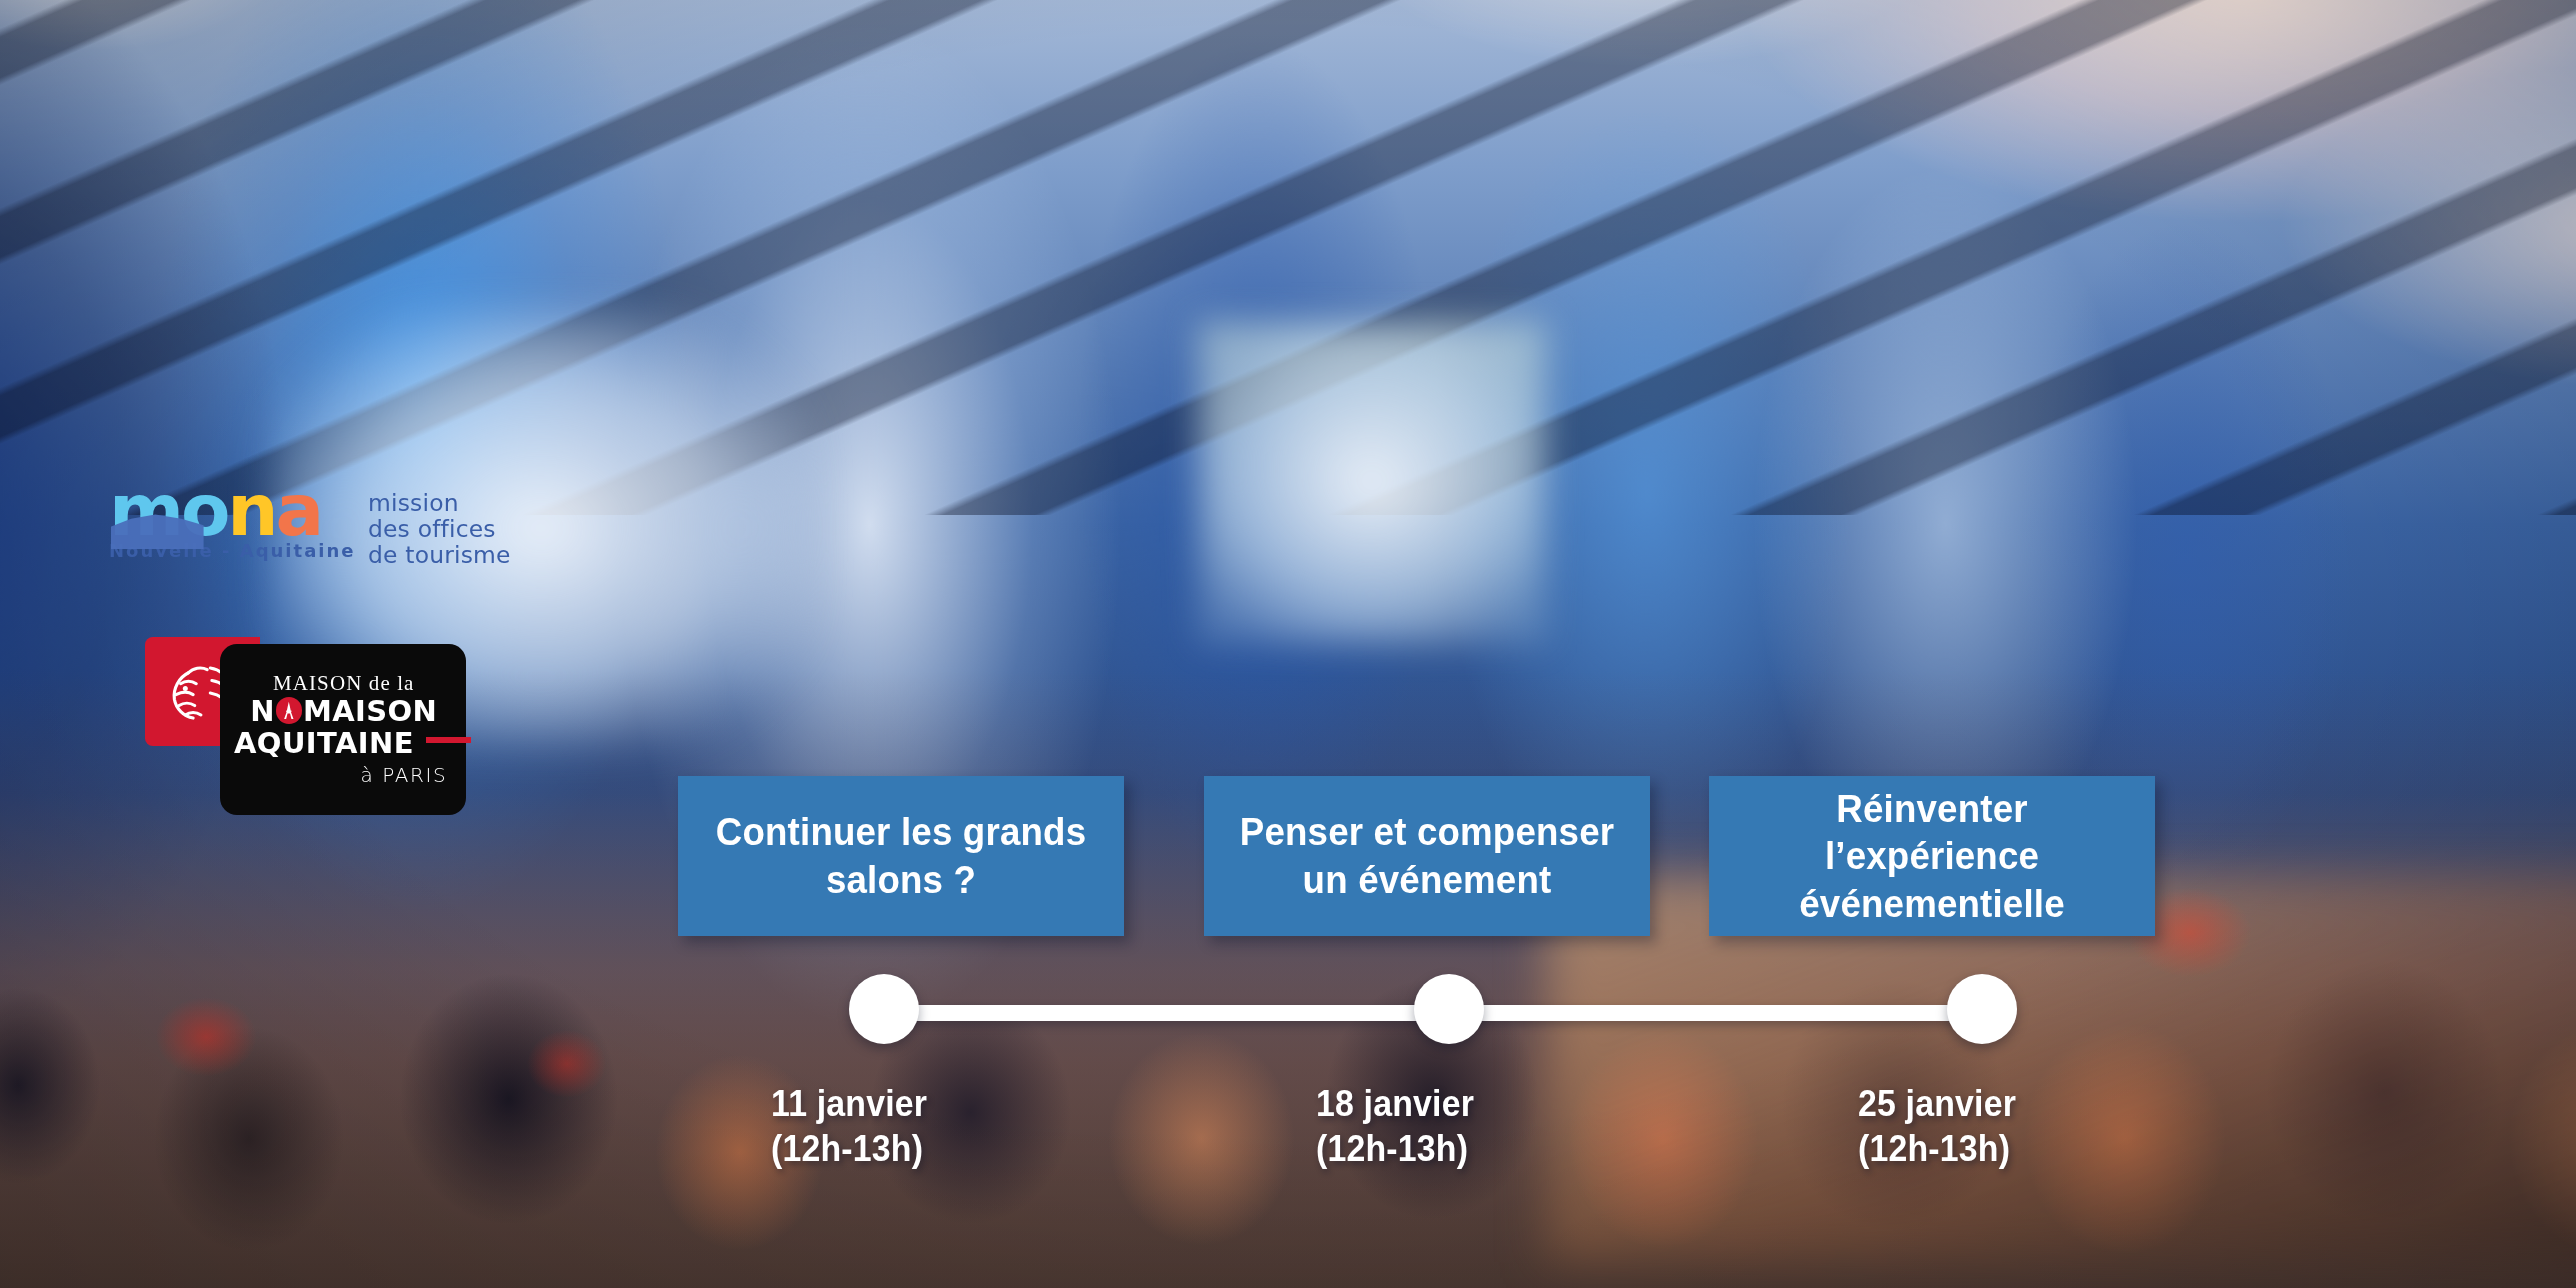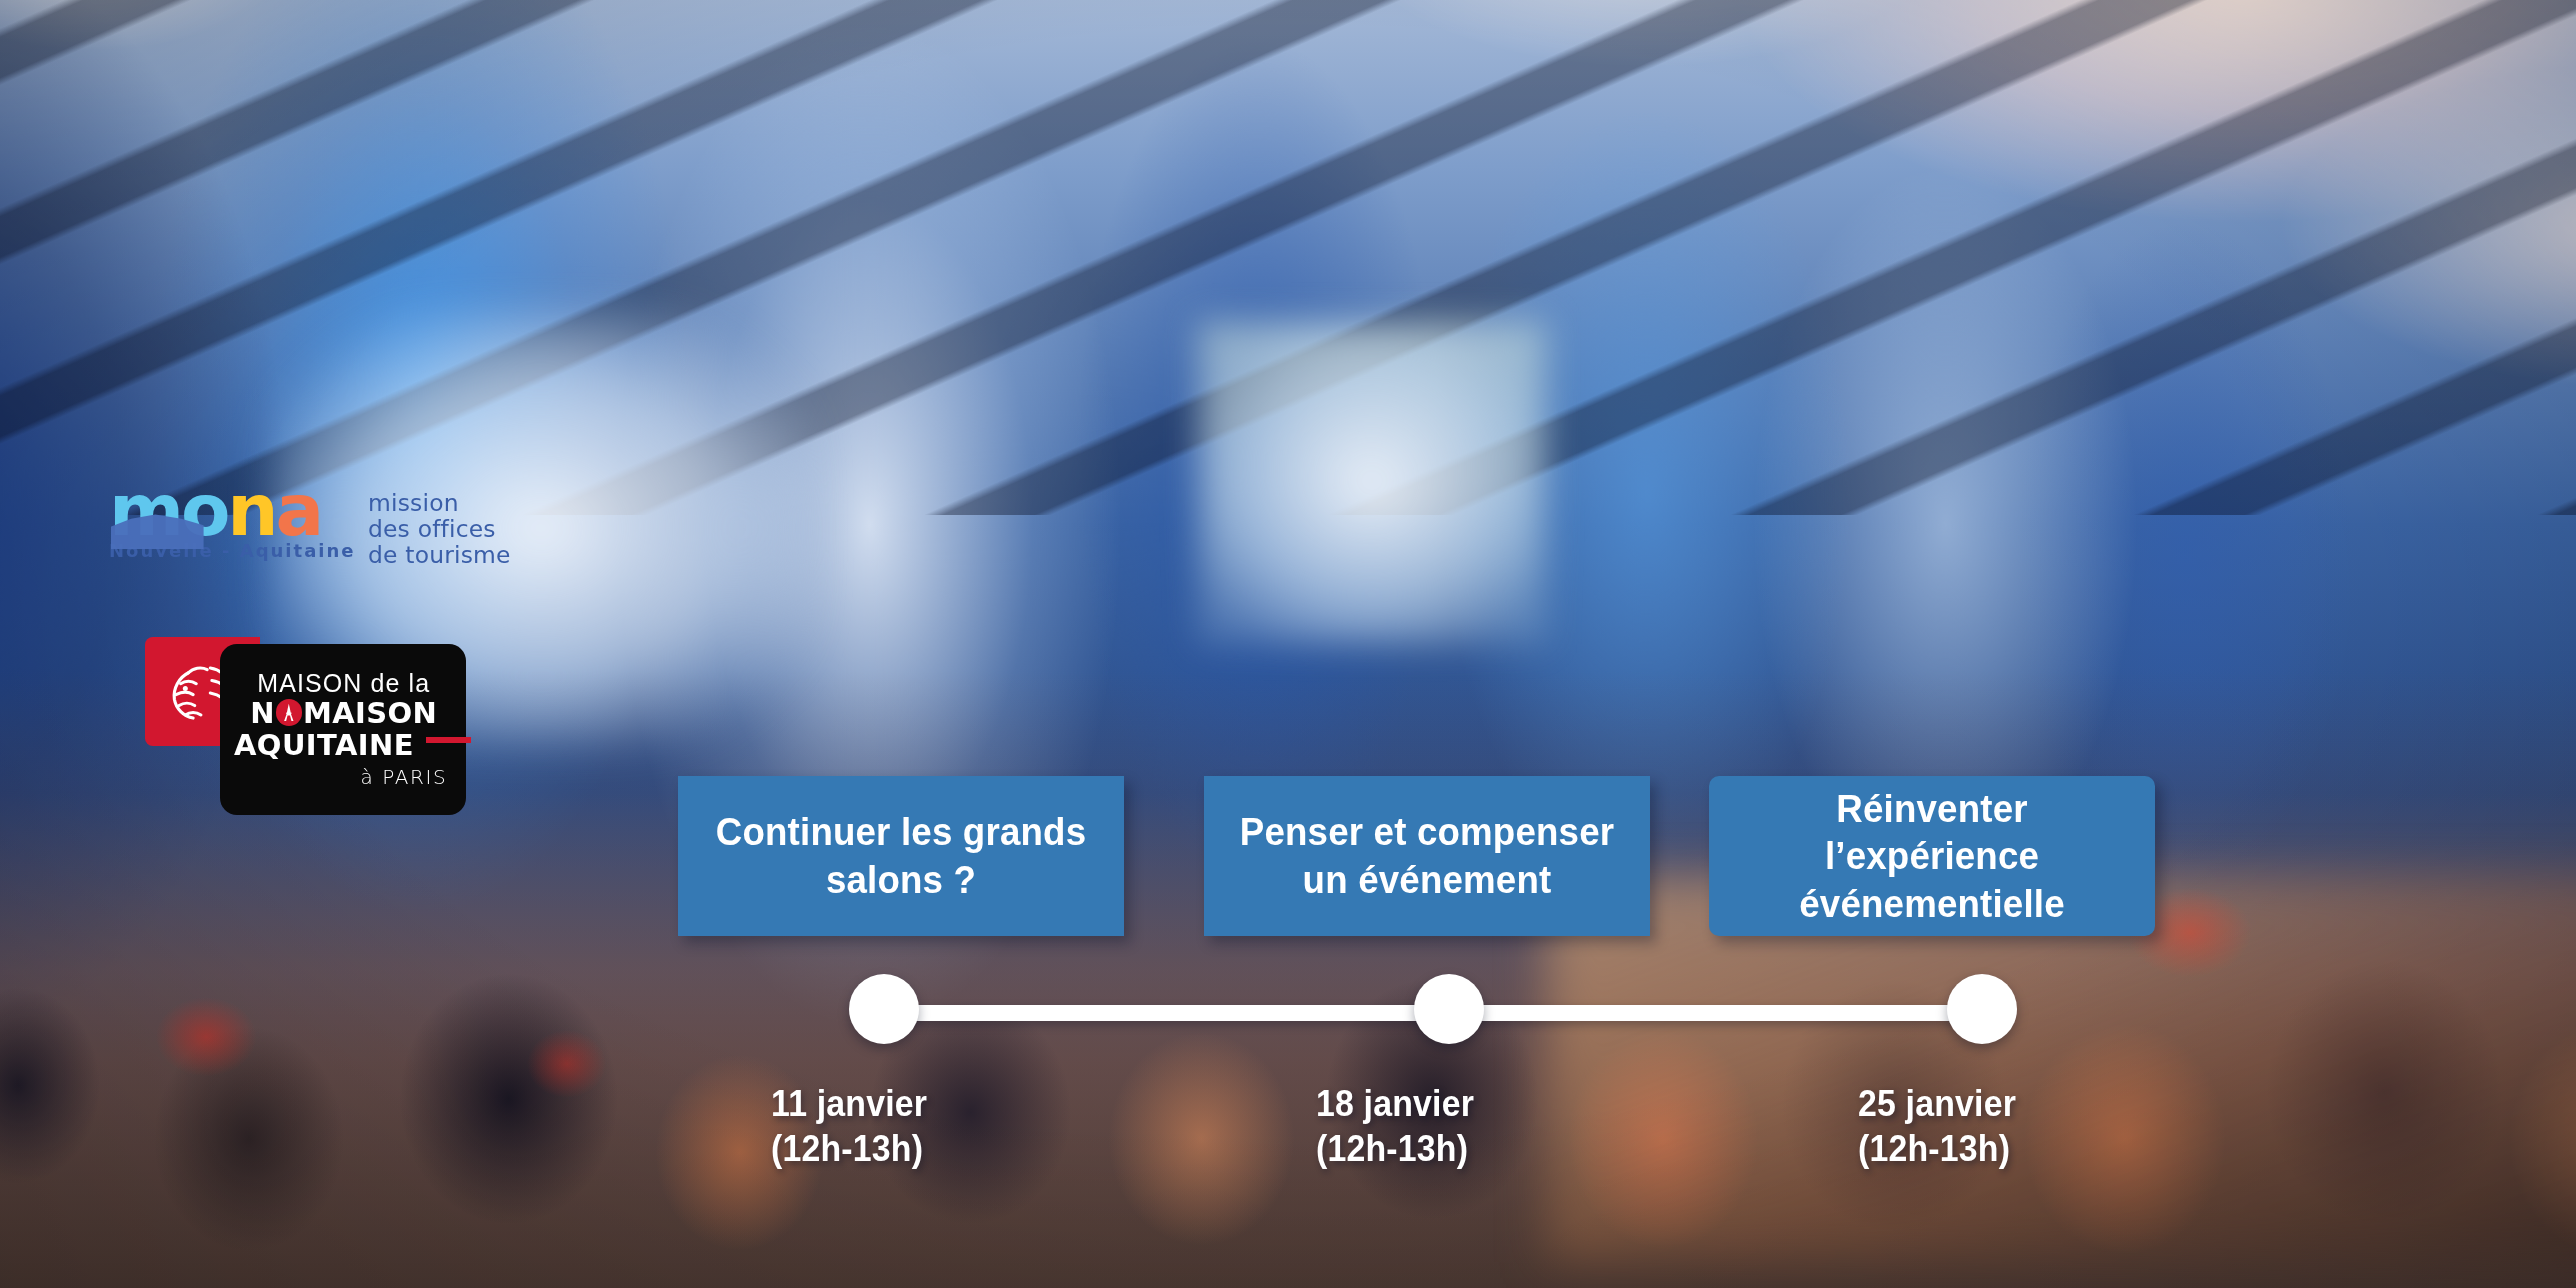--- a/index.html
+++ b/index.html
@@ -146,22 +146,22 @@
     background:#d2172f; border-radius:7.8px 0 0 7.8px;
   }
   .maison-lion{ position:absolute; left:20px; top:20px; }
   .maison-black{
     position:absolute; left:75px; top:7px; width:246px; height:171px;
     background:#0a0a0a; border-radius:17px;
     display:flex; flex-direction:column; justify-content:center;
     padding:9.3px 12.5px 11px 14px;
   }
   .m-l1{
-    font-family:Liberation Sans, sans-serif;
-    font-size:25px; letter-spacing:1.1px; color:#fff; text-align:center;
+    font-family:Liberation Serif, serif;
+    font-size:21px; letter-spacing:1.1px; color:#fff; text-align:center;
     font-weight:300;
   }
   .m-l2{
     font-family:"DejaVu Sans", sans-serif;
     font-weight:700; font-size:29px; letter-spacing:0.4px;
     color:#fff; text-align:center; line-height:1.04;
     display:flex; align-items:center; justify-content:center;
   }
   .m-eiffel{
     display:inline-flex; width:26.5px; height:26.5px; border-radius:50%;
@@ -225,21 +225,21 @@
   }
   .card p{
     font-family:"Liberation Sans Narrow","Liberation Sans", sans-serif;
     font-weight:700; font-size:39px; line-height:1.22;
     color:#fff; text-align:center; letter-spacing:0.2px;
     transform:scaleX(.94);
     padding:0 12.5px;
   }
   .card-1{ left:678px;  width:446px; }
   .card-2{ left:1204px; width:446px; }
-  .card-3{ left:1709px; width:446px;border-radius:10px; }
+  .card-3{ left:1709px; width:446px; }
 
   
   .timeline{ position:absolute; left:0; top:974px; width:100%; height:93px; }
   .tl-bar{
     position:absolute; left:884px; top:31px;
     width:1100px; height:15.6px; background:#fff;
     box-shadow:0 3.9px 9.3px rgba(10,16,36,.3);
   }
   .tl-dot{
     position:absolute; top:0; width:70px; height:70px;

